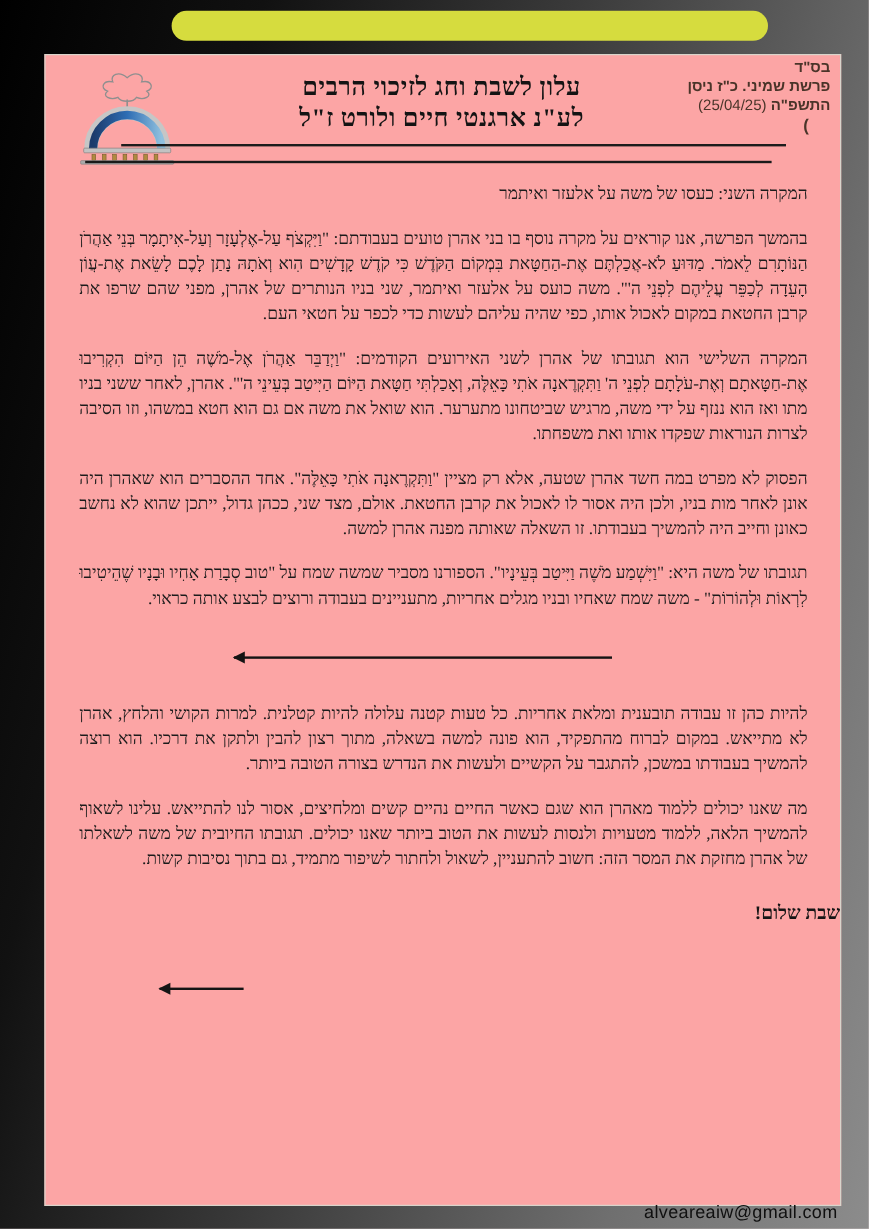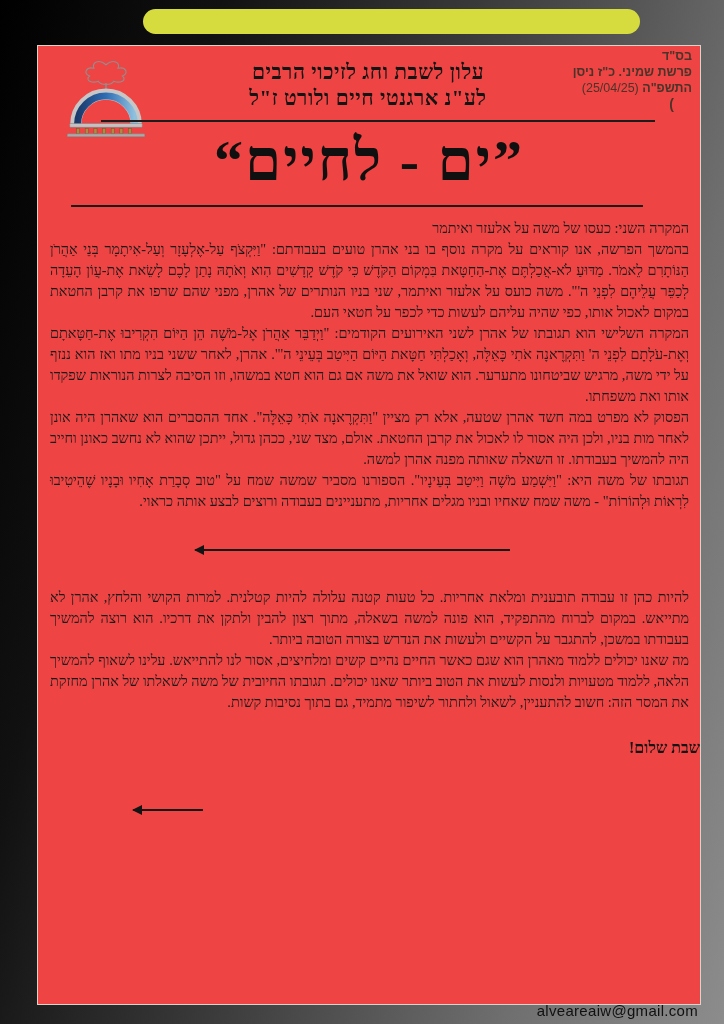--- a/index.html
+++ b/index.html
@@ -4,21 +4,21 @@
 <style>
   html,body{margin:0;padding:0;}
   body{
     width:724px;height:1024px;position:relative;overflow:hidden;
     background:linear-gradient(105deg,#000 0%,#111 22%,#3a3a3a 48%,#6f6f6f 78%,#8c8c8c 100%);
     font-family:"Liberation Serif","DejaVu Serif","DejaVu Sans",serif;
   }
   .pill{position:absolute;left:143px;top:9px;width:497px;height:25px;border-radius:13px;background:#d6dc3e;}
   .page{
     position:absolute;left:37px;top:45px;width:664px;height:960px;
-    background:#ef4444;border:1px solid #d9d4cb;box-sizing:border-box;
+    background:#fca5a5;border:1px solid #d9d4cb;box-sizing:border-box;
   }
   .header{position:relative;height:78px;}
   .logo{position:absolute;left:21px;top:11px;width:94px;height:82px;}
   .head-title{
     position:absolute;left:120px;top:13px;width:420px;text-align:center;direction:rtl;
     font-weight:bold;font-size:21px;line-height:26px;color:#141414;letter-spacing:.5px;
   }
   .date-block{
     position:absolute;right:8px;top:2px;width:160px;text-align:right;direction:rtl;
     color:#4a3429;font-weight:bold;font-size:12.5px;line-height:16px;
@@ -29,21 +29,21 @@
   .head-underline{position:absolute;left:63px;top:74px;width:554px;height:2px;background:#1c1c1c;}
   .main-title{
     direction:rtl;text-align:center;margin:4px 10px 0 10px;
     font-size:58px;font-weight:bold;color:#101010;letter-spacing:2px;line-height:1.15;
   }
   .title-divider{height:2px;background:#1a1a1a;margin:10px 0 0 0;position:relative;left:33px;width:572px;}
   .body{
     direction:rtl;margin:11px 11px 0 12px;color:#1b1b1b;
     font-size:14.4px;line-height:21px;
   }
-  .body p{margin:0;text-align:justify;text-align-last:right;}
+  .body p{margin:16px;text-align:justify;text-align-last:right;}
   .arrow{height:2px;background:#141414;position:relative;}
   .arrow::before{
     content:"";position:absolute;left:-1px;top:-4px;width:0;height:0;
     border-top:5px solid transparent;border-bottom:5px solid transparent;border-right:10px solid #141414;
   }
   .arrow-long{width:315px;margin:37px 0 36px 157px;}
   .arrow-small{width:70px;margin:52px 0 0 95px;}
   .shalom{
     direction:rtl;text-align:right;margin-top:26px;
     font-size:16px;font-weight:800;color:#151515;
@@ -97,21 +97,20 @@
       <div>
         <span>התשפ"ה</span>
         <b class="date-num" dir="ltr">(25/04/25)</b>
       </div>
       <div class="paren-line"><span dir="ltr">(</span></div>
     </div>
 
     <div class="head-underline"></div>
   </div>
 
-  <div class="main-title">”ים - לחיים“</div>
   <div class="title-divider"></div>
 
   <div class="body">
     <p>המקרה השני: כעסו של משה על אלעזר ואיתמר</p>
     <p>בהמשך הפרשה, אנו קוראים על מקרה נוסף בו בני אהרן טועים בעבודתם: "וַיִּקְצֹף עַל-אֶלְעָזָר וְעַל-אִיתָמָר בְּנֵי אַהֲרֹן הַנּוֹתָרִם לֵאמֹר. מַדּוּעַ לֹא-אֲכַלְתֶּם אֶת-הַחַטָּאת בִּמְקוֹם הַקֹּדֶשׁ כִּי קֹדֶשׁ קָדָשִׁים הִוא וְאֹתָהּ נָתַן לָכֶם לָשֵׂאת אֶת-עֲוֹן הָעֵדָה לְכַפֵּר עֲלֵיהֶם לִפְנֵי ה'". משה כועס על אלעזר ואיתמר, שני בניו הנותרים של אהרן, מפני שהם שרפו את קרבן החטאת במקום לאכול אותו, כפי שהיה עליהם לעשות כדי לכפר על חטאי העם.</p>
     <p>המקרה השלישי הוא תגובתו של אהרן לשני האירועים הקודמים: "וַיְדַבֵּר אַהֲרֹן אֶל-מֹשֶׁה הֵן הַיּוֹם הִקְרִיבוּ אֶת-חַטָּאתָם וְאֶת-עֹלָתָם לִפְנֵי ה' וַתִּקְרֶאנָה אֹתִי כָּאֵלֶּה, וְאָכַלְתִּי חַטָּאת הַיּוֹם הַיִּיטַב בְּעֵינֵי ה'". אהרן, לאחר ששני בניו מתו ואז הוא ננזף על ידי משה, מרגיש שביטחונו מתערער. הוא שואל את משה אם גם הוא חטא במשהו, וזו הסיבה לצרות הנוראות שפקדו אותו ואת משפחתו.</p>
     <p>הפסוק לא מפרט במה חשד אהרן שטעה, אלא רק מציין "וַתִּקְרֶאנָה אֹתִי כָּאֵלֶּה". אחד ההסברים הוא שאהרן היה אונן לאחר מות בניו, ולכן היה אסור לו לאכול את קרבן החטאת. אולם, מצד שני, ככהן גדול, ייתכן שהוא לא נחשב כאונן וחייב היה להמשיך בעבודתו. זו השאלה שאותה מפנה אהרן למשה.</p>
     <p>תגובתו של משה היא: "וַיִּשְׁמַע מֹשֶׁה וַיִּיטַב בְּעֵינָיו". הספורנו מסביר שמשה שמח על "טוב סְבָרַת אָחִיו וּבָנָיו שֶׁהֵיטִיבוּ לִרְאוֹת וּלְהוֹרוֹת" - משה שמח שאחיו ובניו מגלים אחריות, מתעניינים בעבודה ורוצים לבצע אותה כראוי.</p>
   </div>
 

